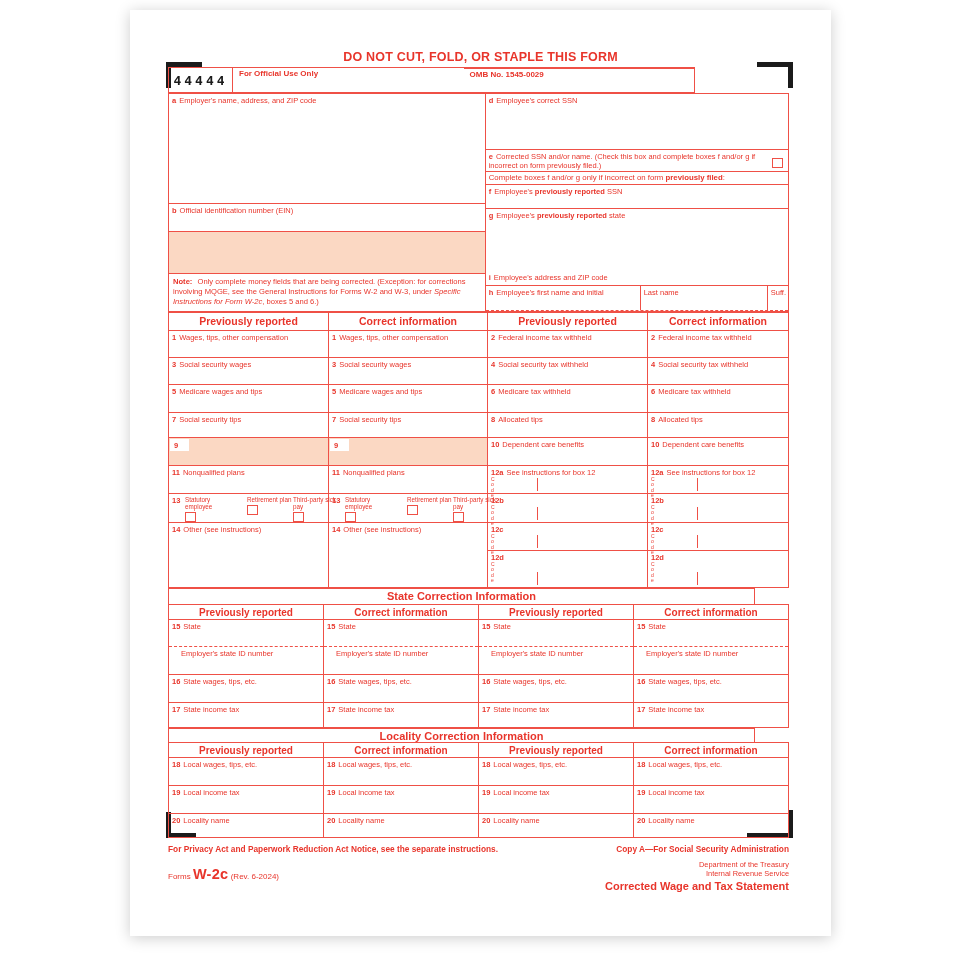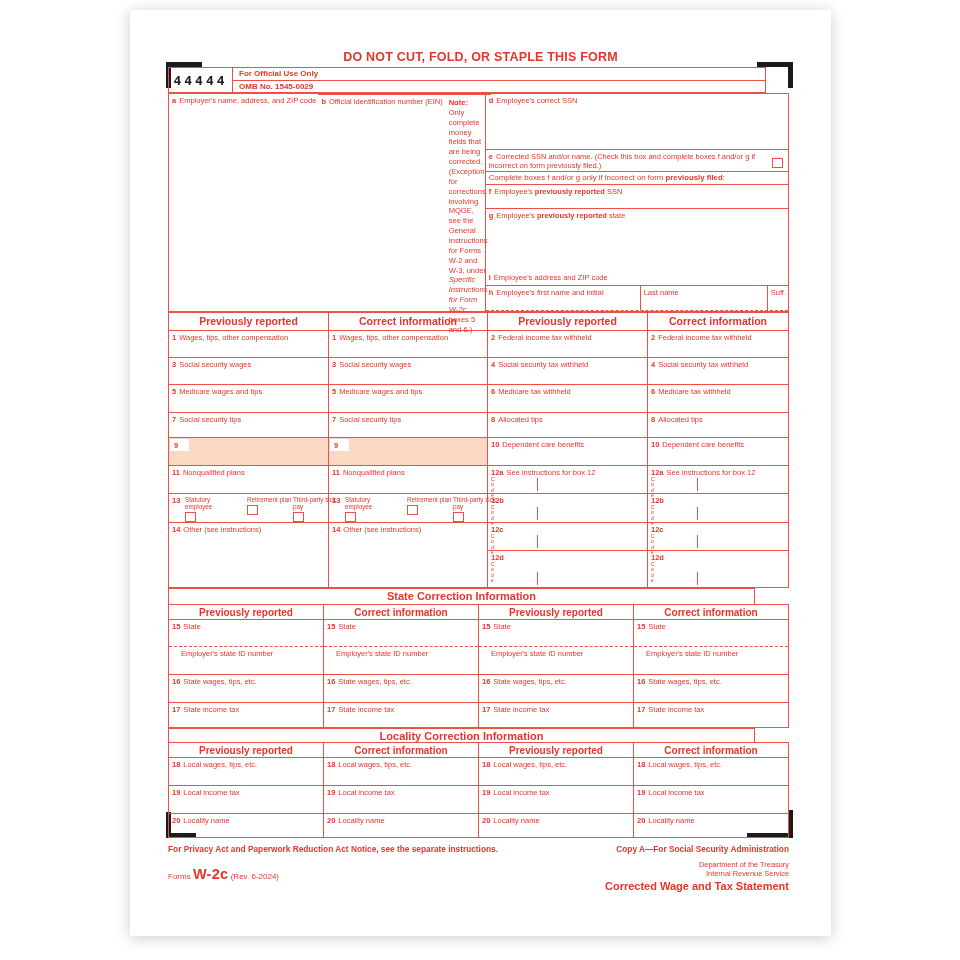--- a/index.html
+++ b/index.html
@@ -8,29 +8,29 @@
   *{box-sizing:border-box;margin:0;padding:0}
   body{width:960px;height:960px;background:#fff;font-family:"Liberation Sans",sans-serif;position:relative;overflow:hidden}
   .paper{position:absolute;left:130px;top:10px;width:701px;height:926px;background:#fff;box-shadow:0 2px 14px rgba(0,0,0,.20)}
   .warn{position:absolute;left:0;top:40px;width:100%;text-align:center;color:var(--rd);font-weight:bold;font-size:12.5px;letter-spacing:.2px}
   .form{position:absolute;left:38px;top:52px;width:623px;height:840px;color:var(--rd)}
   .n{font-weight:bold;margin-right:3px}
   .lb{font-size:7.5px;line-height:1.2;padding:2px 2px 0 3px;display:block}
   .hdcell{font-weight:bold;font-size:10.5px;text-align:center;padding-top:2px}
   .sect-title{font-weight:bold;font-size:11px;text-align:center;padding-top:1px}
   
-  .strip{position:absolute;left:0;top:5px;width:598px;height:26px;border:1px solid var(--bd);display:flex}
+  .strip{position:absolute;left:0;top:5px;width:527px;height:26px;border:1px solid var(--bd);display:flex}
   .codecell{width:64px;border-right:1px solid var(--bd);display:flex;align-items:center;justify-content:center;
     color:var(--bk);font-family:"DejaVu Sans Mono",monospace;font-weight:bold;font-size:13px;letter-spacing:3px}
-  .offcell{flex:1;display:flex;flex-direction:column}
+  .offcell{flex:1;display:flex;flex-direction:row}
   .offrow{flex:1;font-weight:bold;font-size:8px;padding:1px 0 0 6px}
   .offrow+.offrow{border-top:1px solid var(--bd)}
   
   .upper{position:absolute;left:0;top:31px;width:621px;height:219px;border:1px solid var(--bd);display:flex}
-  .ucol-l{width:319px;border-right:1px solid var(--bd);display:flex;flex-direction:row}
+  .ucol-l{width:319px;border-right:1px solid var(--bd);display:flex;flex-direction:column}
   .ucol-r{flex:1;display:flex;flex-direction:column}
   .urow{position:relative;flex:none}
   .urow.bt{border-top:1px solid var(--bd)}
   .pink{background:var(--pk)}
   .notebox{font-size:7.6px;line-height:1.3;padding:3px 4px 0 4px}
   .cd{display:flex}
   .cd>div{position:relative}
   .w2val{position:absolute;left:52px;bottom:5px;font-weight:bold;font-size:8.5px}
   .cb{display:inline-block;width:11px;height:10px;border:1px solid var(--bd);background:#fff}
   .ecb{position:absolute;right:5px;bottom:3px}

